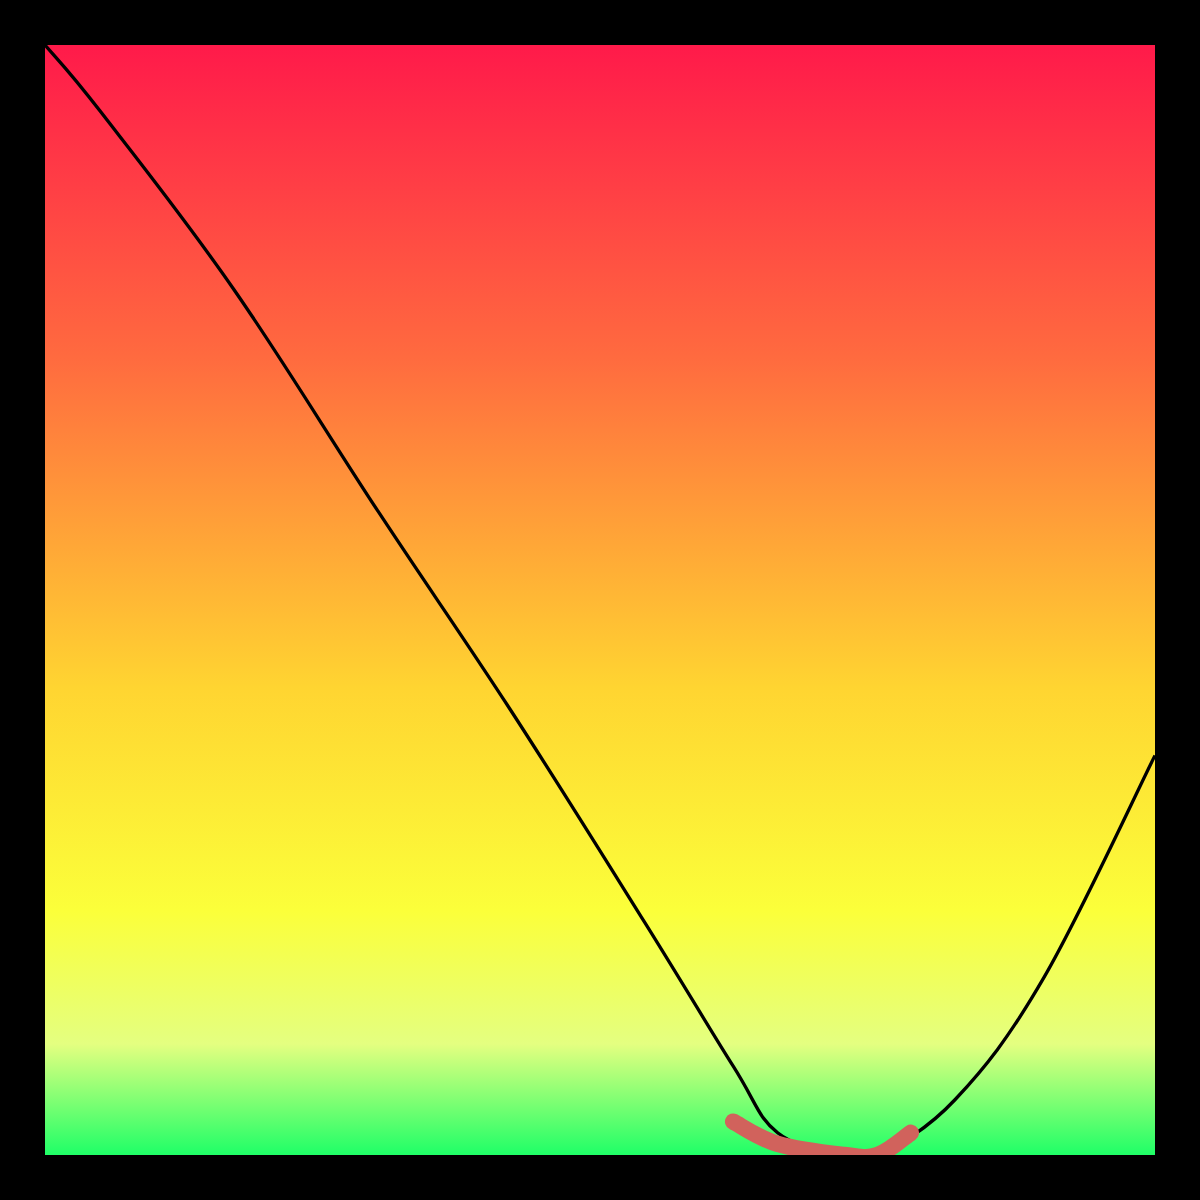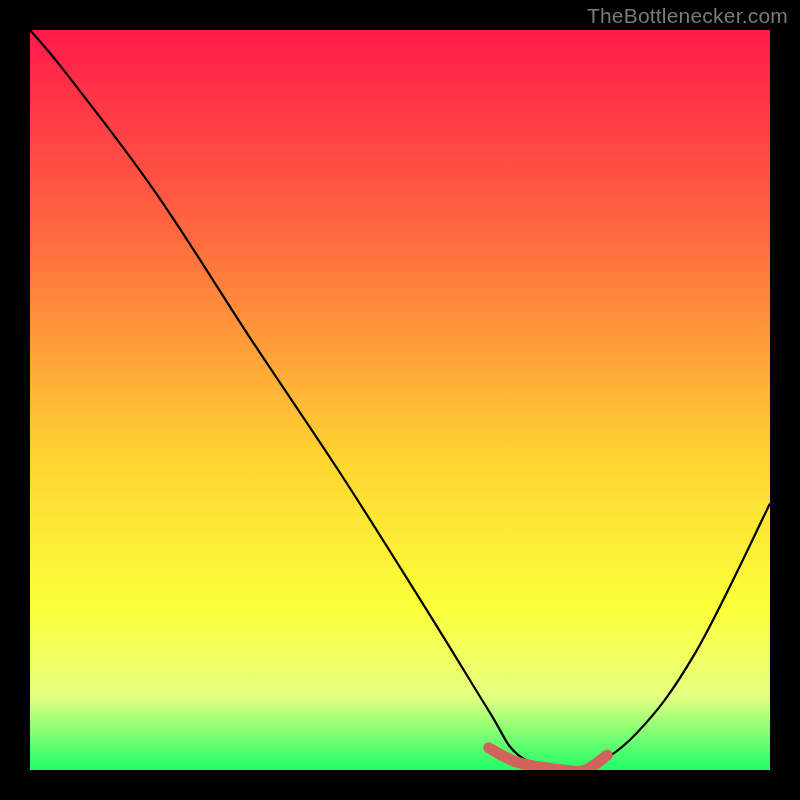--- a/index.html
+++ b/index.html
@@ -27,21 +27,20 @@
     top: 30px;
     width: 740px;
     height: 740px;
   }
   svg { display: block; }
 </style>
 </head>
 <body>
 
 <div class="container">
-  <div class="watermark">TheBottlenecker.com</div>
   <div class="plot">
     <svg id="chart-svg" width="740" height="740" viewBox="0 0 740 740">
       <defs>
         <linearGradient id="bg-grad" x1="0" y1="0" x2="0" y2="1">
           <stop id="g0" offset="0%" stop-color="#ff1a4a"></stop>
           <stop id="g1" offset="28%" stop-color="#ff6a3f"></stop>
           <stop id="g2" offset="58%" stop-color="#ffd531"></stop>
           <stop id="g3" offset="78%" stop-color="#fbff3a"></stop>
           <stop id="g4" offset="90%" stop-color="#e4ff80"></stop>
           <stop id="g5" offset="100%" stop-color="#1fff67"></stop>

